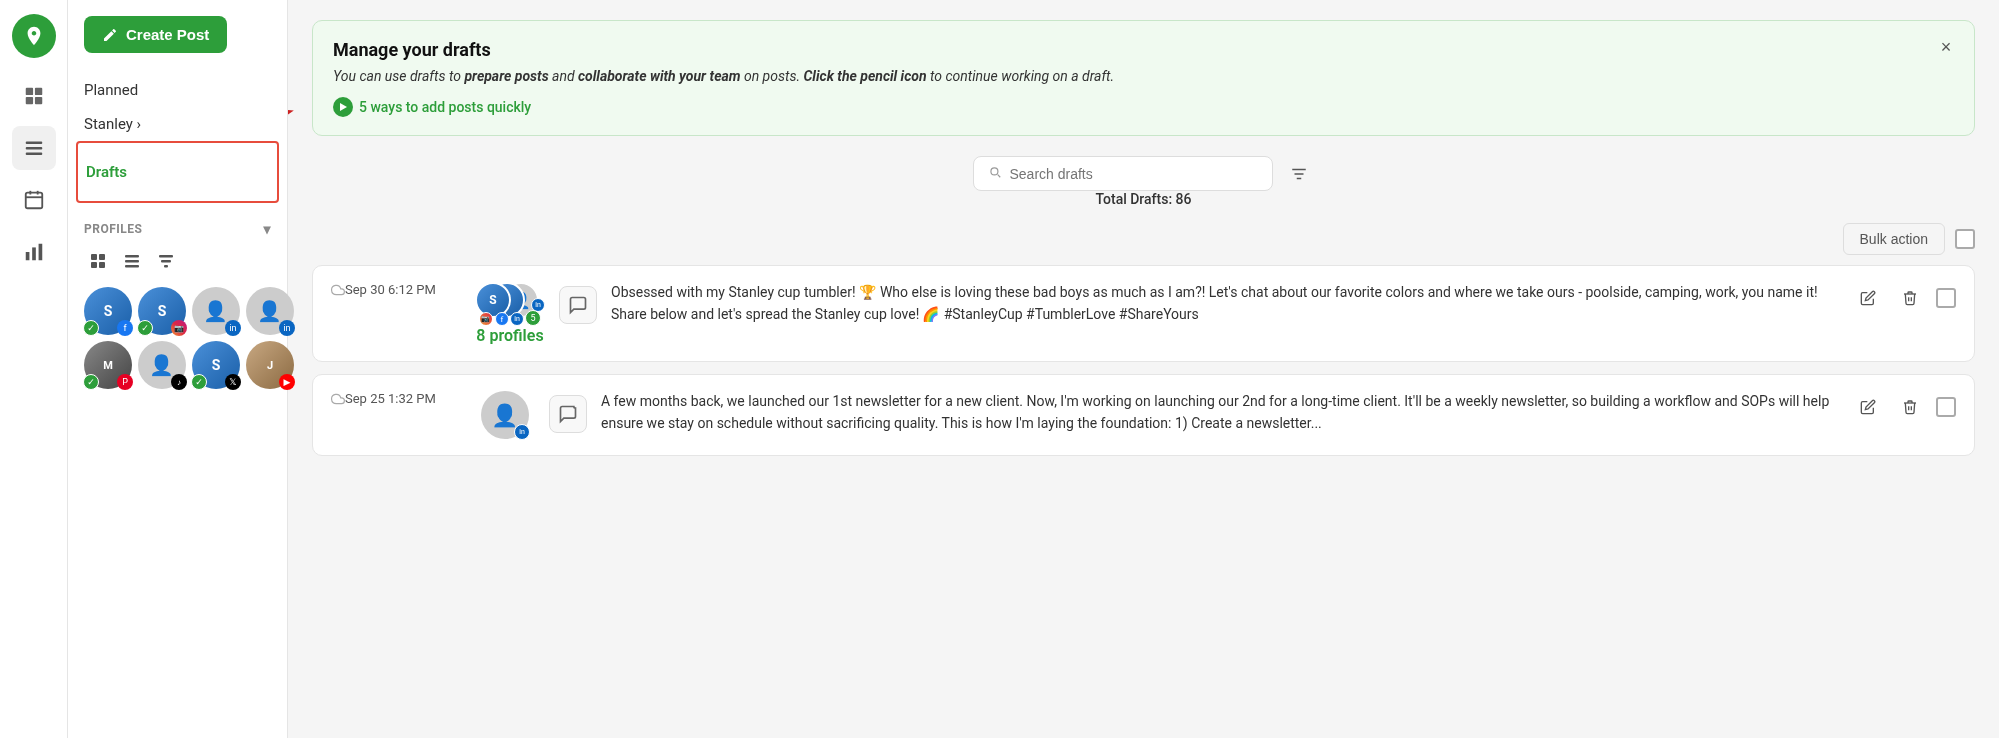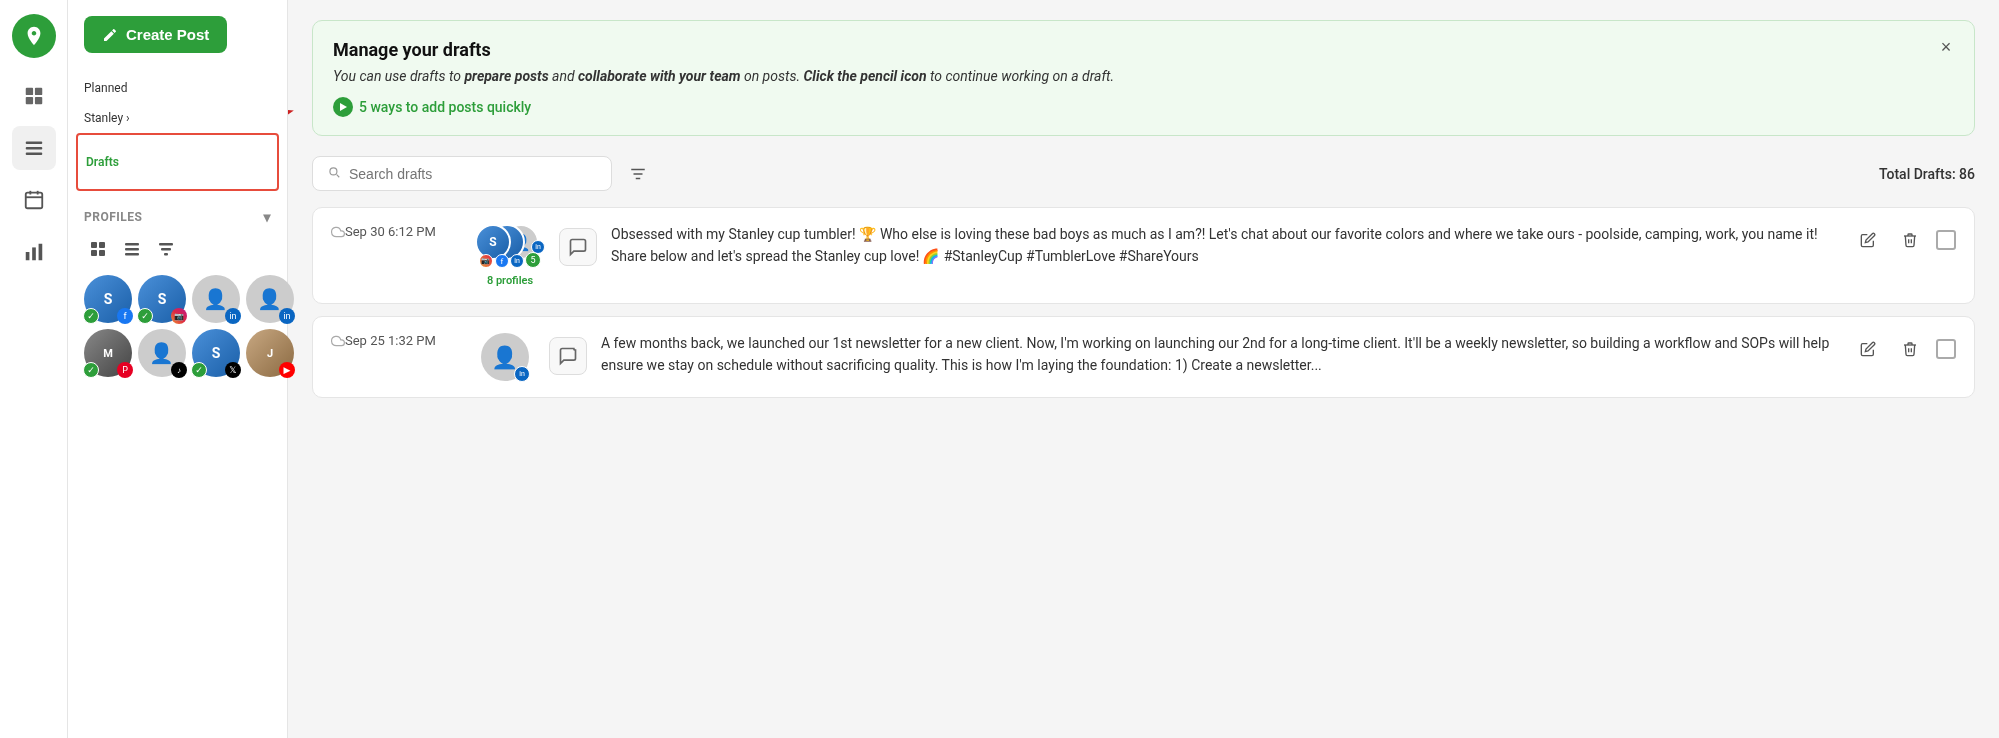--- a/index.html
+++ b/index.html
@@ -73,21 +73,21 @@
     }
 
     .sidebar-section-title {
       font-size: 19px;
       font-weight: 700;
       color: #111;
       padding: 0 16px 12px 16px;
     }
     .sidebar-item {
       padding: 8px 16px;
-      font-size: 12px;
+      font-size: 15px;
       color: #333;
       cursor: pointer;
       display: flex;
       align-items: center;
       gap: 6px;
     }
     .sidebar-item.active {
       color: #2d9e3a;
       font-weight: 600;
       border: 2px solid #e74c3c;
@@ -185,20 +185,21 @@
       border: none;
       background: none;
     }
 
     
     .search-row {
       display: flex;
       align-items: center;
       justify-content: space-between;
       margin-bottom: 16px;
+      flex-direction: column;
     }
     .search-box {
       display: flex;
       align-items: center;
       gap: 8px;
       border: 1px solid #ddd;
       border-radius: 8px;
       padding: 8px 14px;
       background: white;
       width: 300px;
@@ -494,20 +495,24 @@
         <svg width="18" height="18" viewBox="0 0 24 24" fill="none" stroke="#555" stroke-width="2">
           <line x1="3" y1="6" x2="21" y2="6"></line>
             <line x1="6" y1="12" x2="18" y2="12"></line>
             <line x1="9" y1="18" x2="15" y2="18"></line>
         </svg>
       </div>
     </div>
     <div class="total-drafts">Total Drafts: 86</div>
   </div>
 
+  <div class="bulk-row">
+    <button class="bulk-action-btn">Bulk action</button>
+    <div class="checkbox-square"></div>
+  </div>
 
   <div class="draft-card">
     <div class="draft-meta">
       <div style="display:flex;align-items:center;">
         <svg width="14" height="14" viewBox="0 0 24 24" fill="none" stroke="#aaa" stroke-width="2">
           <path d="M18 10h-1.26A8 8 0 1 0 9 20h9a5 5 0 0 0 0-10z"></path>
         </svg>
         <span style="font-size:13px;color:#555;">Sep 30 6:12 PM</span>
       </div>
     </div>
@@ -517,21 +522,21 @@
         <div style="position:absolute;left:0;top:0;width:36px;height:36px;border-radius:50%;background:linear-gradient(135deg,#4a90d9,#1a5fa8);border:2px solid white;display:flex;align-items:center;justify-content:center;font-weight:700;color:white;font-size:12px;z-index:3;">S</div>
         <div style="position:absolute;left:14px;top:0;width:36px;height:36px;border-radius:50%;background:linear-gradient(135deg,#4a90d9,#1a5fa8);border:2px solid white;display:flex;align-items:center;justify-content:center;font-weight:700;color:white;font-size:12px;z-index:2;">S</div>
         <div style="position:absolute;left:28px;top:0;width:36px;height:36px;border-radius:50%;background:#ccc;border:2px solid white;display:flex;align-items:center;justify-content:center;color:#888;font-size:16px;z-index:1;">👤</div>
 
         <div style="position:absolute;left:20px;bottom:-2px;width:14px;height:14px;background:#1877F2;border-radius:50%;color:white;font-size:8px;display:flex;align-items:center;justify-content:center;z-index:5;border:1px solid white;">f</div>
         <div style="position:absolute;left:35px;bottom:-2px;width:14px;height:14px;background:#0A66C2;border-radius:50%;color:white;font-size:7px;display:flex;align-items:center;justify-content:center;z-index:5;border:1px solid white;">in</div>
         <div style="position:absolute;right:0;top:16px;width:14px;height:14px;background:#0A66C2;border-radius:50%;color:white;font-size:7px;display:flex;align-items:center;justify-content:center;z-index:5;border:1px solid white;">in</div>
         <div style="position:absolute;left:4px;bottom:-2px;width:14px;height:14px;background:linear-gradient(45deg,#f09433,#dc2743);border-radius:50%;color:white;font-size:7px;display:flex;align-items:center;justify-content:center;z-index:5;border:1px solid white;">📷</div>
         <div style="position:absolute;left:50px;bottom:-2px;width:16px;height:16px;background:#2d9e3a;border-radius:50%;color:white;font-size:9px;display:flex;align-items:center;justify-content:center;z-index:6;border:1px solid white;">5</div>
       </div>
-      <div style="font-size:11px;color:#2d9e3a;font-weight:600;margin-top:8px;">8 profiles</div>
+      <div style="font-size:16px;color:#2d9e3a;font-weight:600;margin-top:2px;">8 profiles</div>
     </div>
 
     <div class="draft-message-icon">
       <svg width="20" height="20" viewBox="0 0 24 24" fill="none" stroke="#666" stroke-width="2">
         <path d="M21 15a2 2 0 0 1-2 2H7l-4 4V5a2 2 0 0 1 2-2h14a2 2 0 0 1 2 2z"></path>
       </svg>
     </div>
 
     <div class="draft-text">Obsessed with my Stanley cup tumbler! 🏆 Who else is loving these bad boys as much as I am?! Let's chat about our favorite colors and where we take ours - poolside, camping, work, you name it! Share below and let's spread the Stanley cup love! 🌈 #StanleyCup #TumblerLove #ShareYours</div>
 

